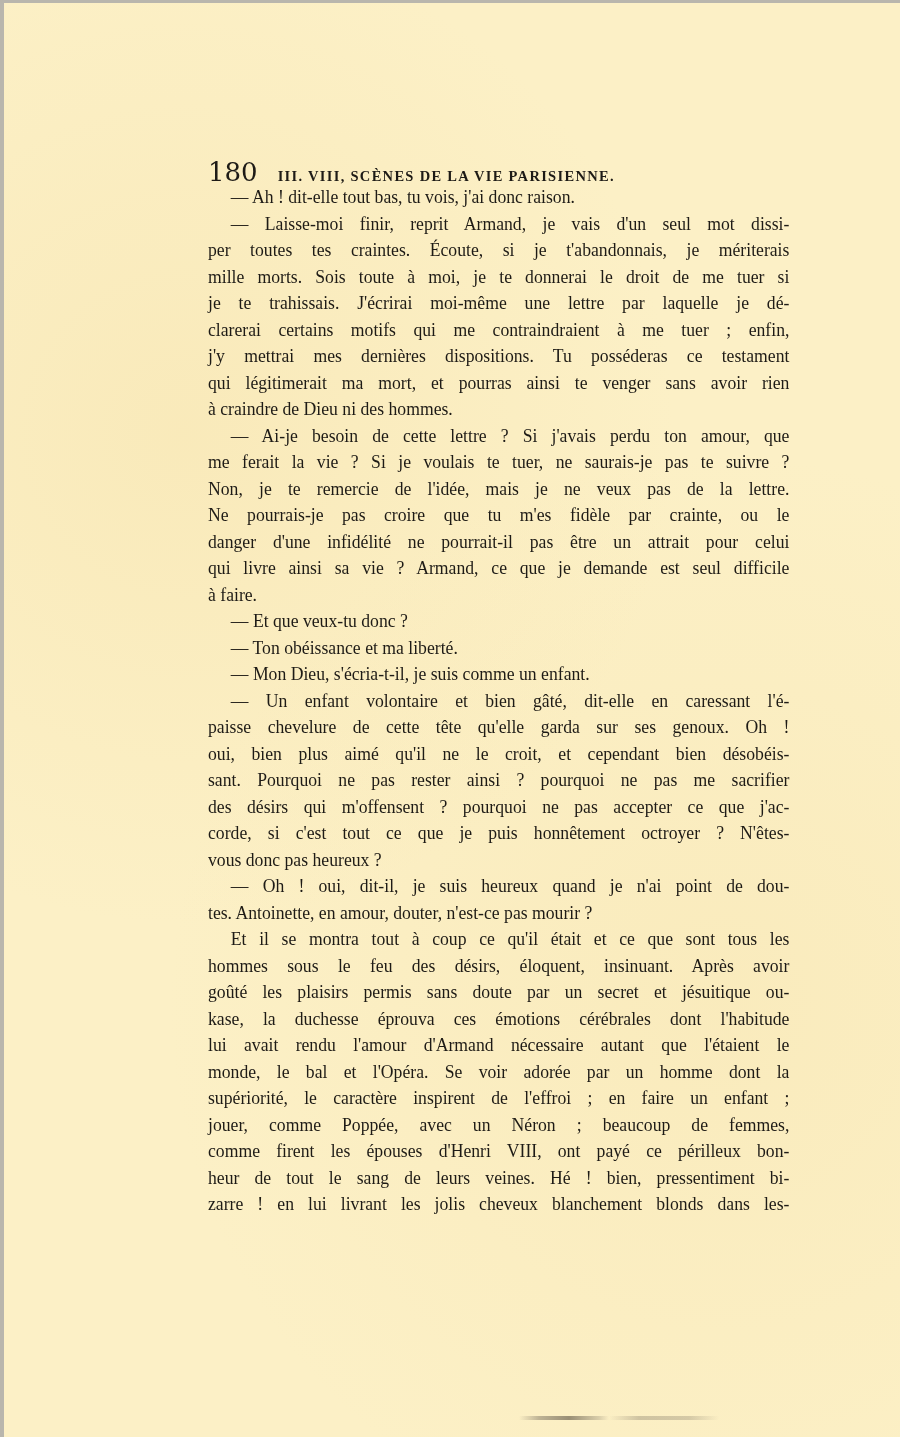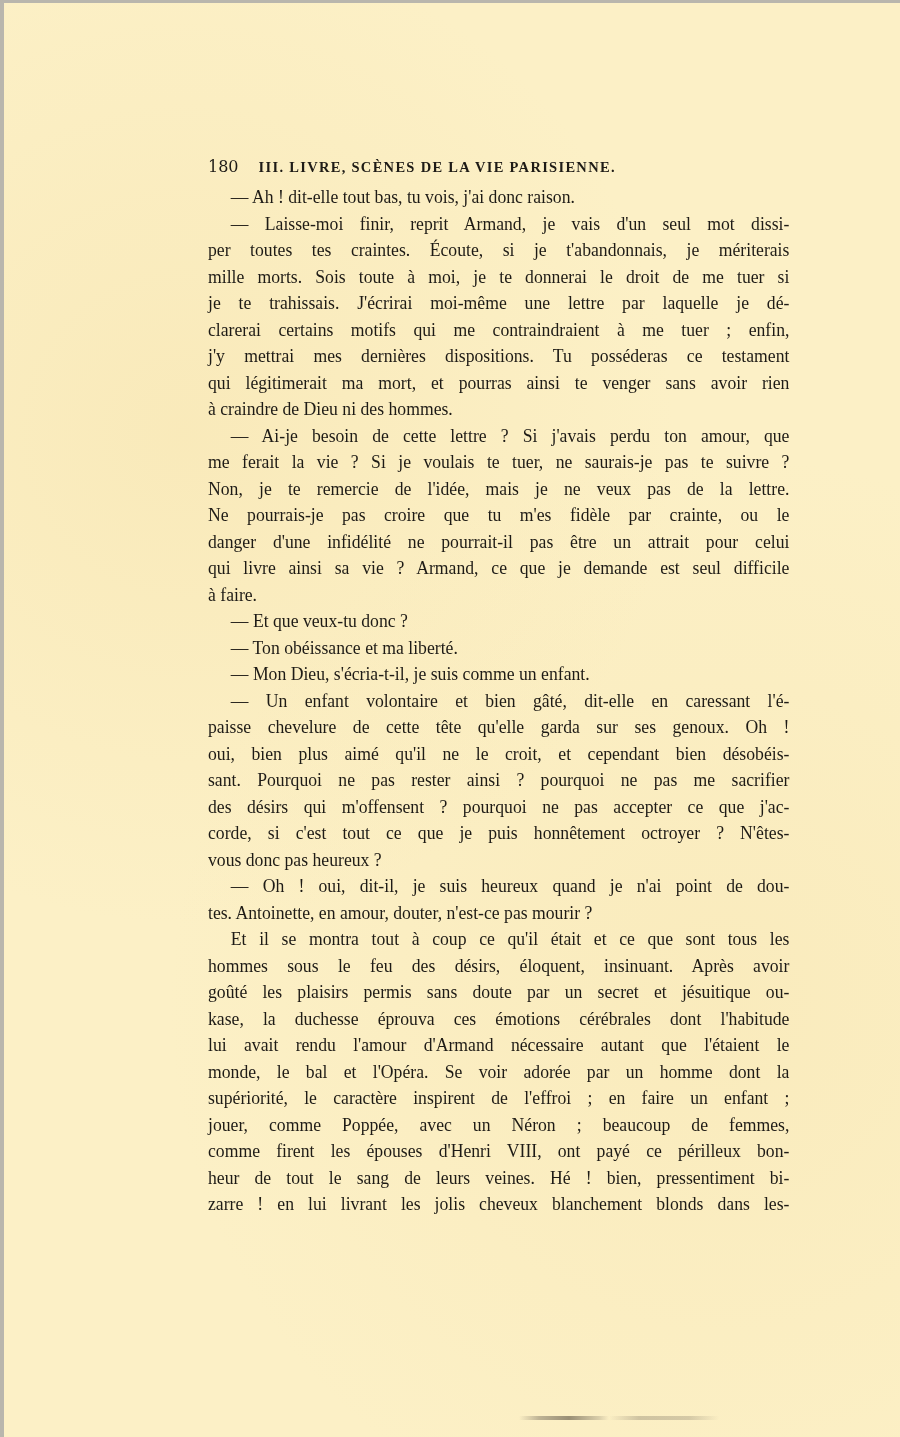--- a/index.html
+++ b/index.html
@@ -33,21 +33,21 @@
       color: #1e1b16;
     }
     .running-head {
       display: flex;
       align-items: baseline;
       height: 26px;
       margin-bottom: 1px;
       white-space: nowrap;
     }
     .page-number {
-      font-size: 16px;
+      font-size: 26px;
       font-family: "DejaVu Serif", serif;
       letter-spacing: 0px;
       margin-right: 20px;
     }
     .head-title {
       font-size: 14.5px;
       font-weight: bold;
       letter-spacing: 1.3px;
     }
     .line {
@@ -85,21 +85,21 @@
         rgba(140,130,110,0) 100%);
     }
   </style>
 </head>
 <body>
 
 <div class="page">
   <div class="text-block">
     <div class="running-head">
       <span class="page-number">180</span>
-      <span class="head-title">III. LIVRE, SCÈNES DE LA VIE PARISIENNE.</span>
+      <span class="head-title">III. VIII, SCÈNES DE LA VIE PARISIENNE.</span>
     </div>
     <div id="body-lines">
         <div class="line indent last">— Ah ! dit-elle tout bas, tu vois, j'ai donc raison.</div>
         <div class="line indent">— Laisse-moi finir, reprit Armand, je vais d'un seul mot dissi-</div>
         <div class="line">per toutes tes craintes. Écoute, si je t'abandonnais, je mériterais</div>
         <div class="line">mille morts. Sois toute à moi, je te donnerai le droit de me tuer si</div>
         <div class="line">je te trahissais. J'écrirai moi-même une lettre par laquelle je dé-</div>
         <div class="line">clarerai certains motifs qui me contraindraient à me tuer ; enfin,</div>
         <div class="line">j'y mettrai mes dernières dispositions. Tu posséderas ce testament</div>
         <div class="line">qui légitimerait ma mort, et pourras ainsi te venger sans avoir rien</div>

